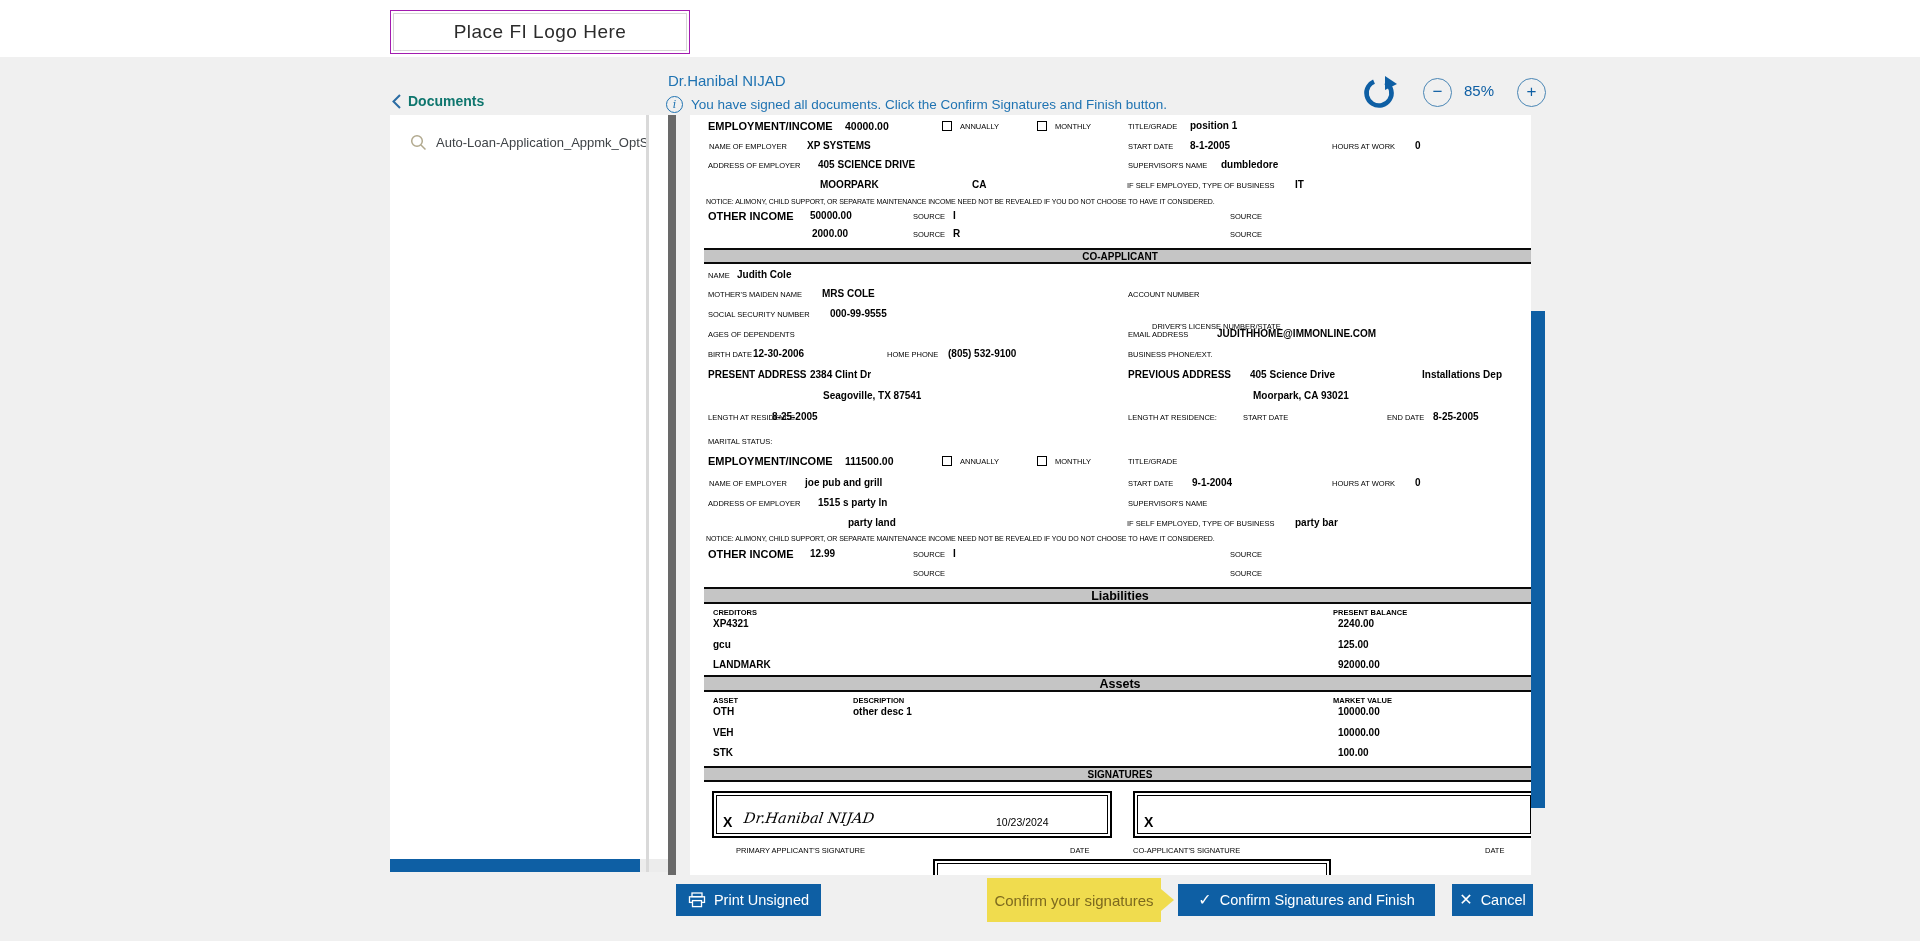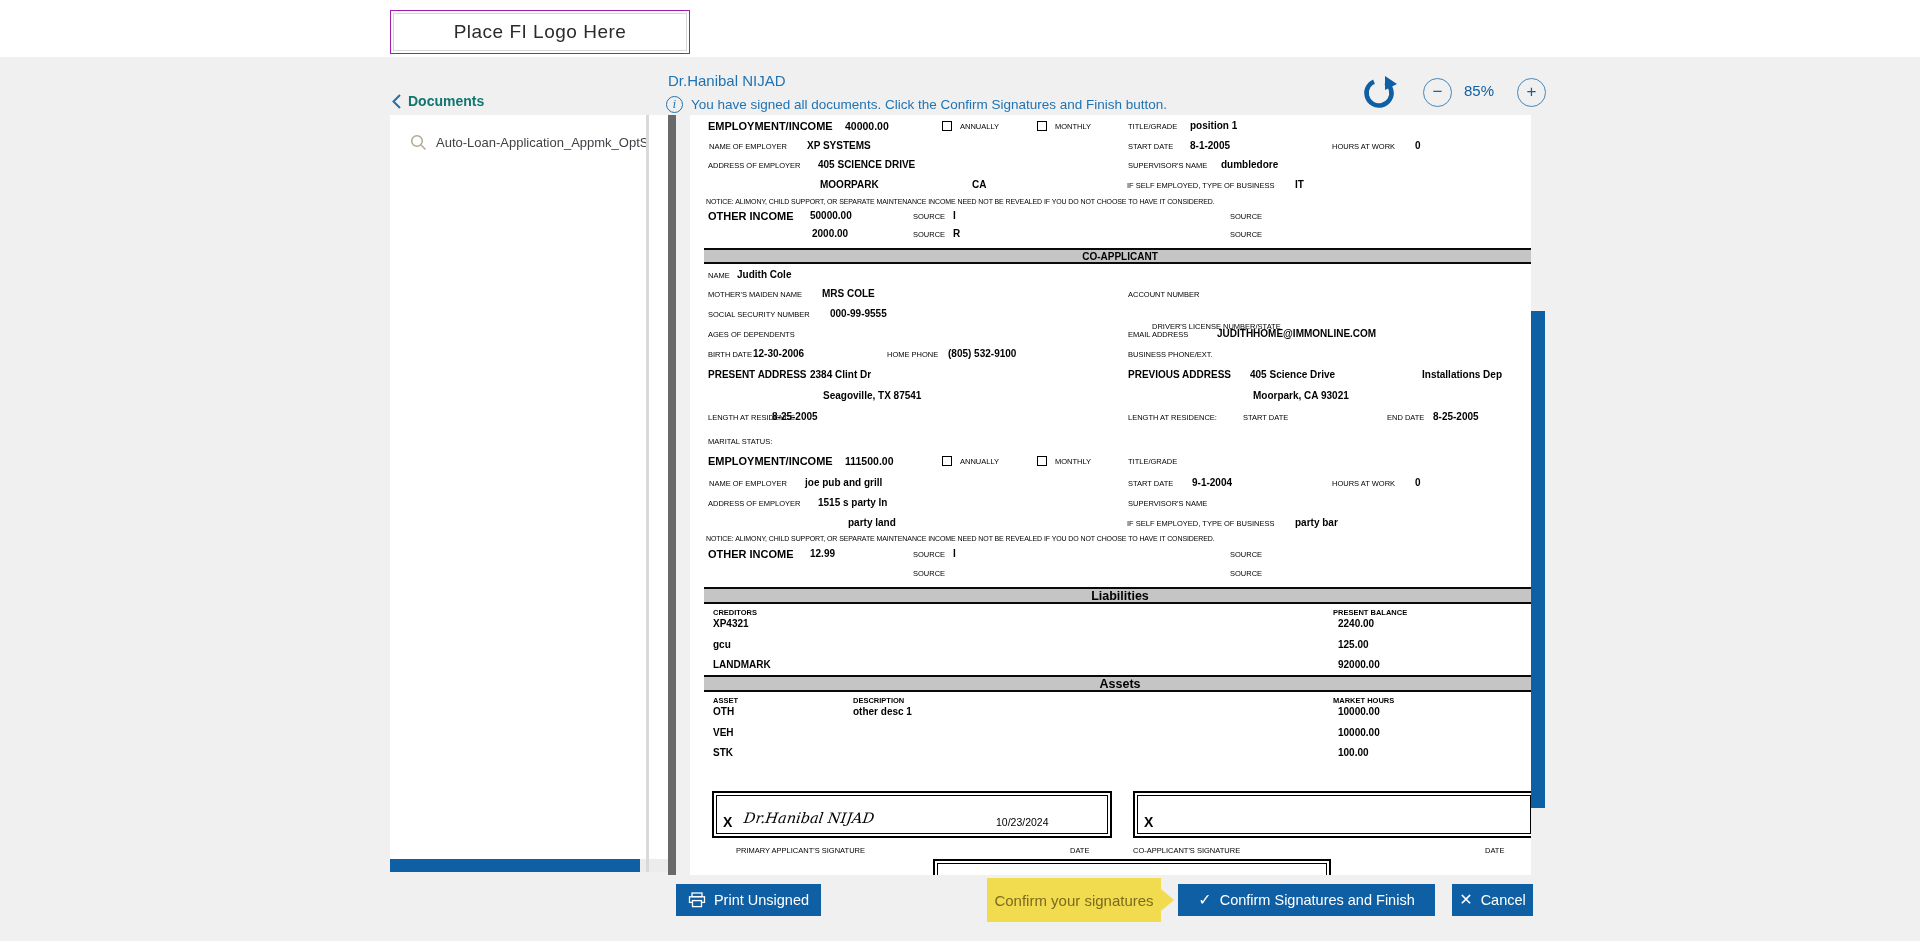--- a/index.html
+++ b/index.html
@@ -259,29 +259,32 @@
   <span class="vl" style="top:524px; left:23px;">gcu</span>
   <span class="vl" style="top:524px; left:648px;">125.00</span>
   <span class="vl" style="top:544px; left:23px;">LANDMARK</span>
   <span class="vl" style="top:544px; left:648px;">92000.00</span>
 
   <div class="secbar h17" style="top:560px;">
     <span class="t12">Assets</span>
   </div>
   <span class="hd" style="top:581px; left:23px;">ASSET</span>
   <span class="hd" style="top:581px; left:163px;">DESCRIPTION</span>
-  <span class="hd" style="top:581px; left:643px;">MARKET HOURS</span>
+  <span class="hd" style="top:581px; left:643px;">MARKET VALUE</span>
   <span class="vl" style="top:591px; left:23px;">OTH</span>
   <span class="vl" style="top:591px; left:163px;">other desc 1</span>
   <span class="vl" style="top:591px; left:648px;">10000.00</span>
   <span class="vl" style="top:612px; left:23px;">VEH</span>
   <span class="vl" style="top:612px; left:648px;">10000.00</span>
   <span class="vl" style="top:632px; left:23px;">STK</span>
   <span class="vl" style="top:632px; left:648px;">100.00</span>
 
+  <div class="secbar h16" style="top:651px;">
+    <span class="t10">SIGNATURES</span>
+  </div>
 
   <div class="sigbox" style="top:676px; left:22px; width:400px;">
     <span class="xmark" style="left:9px;  top:21px;">X</span>
     <span class="script" style="left:30px; top:17px;">Dr.Hanibal NIJAD</span>
     <span class="sigdate" style="left:282px; top:23px;">10/23/2024</span>
   </div>
   <div class="sigbox" style="top:676px; left:443px; width:402px;">
     <span class="xmark" style="left:9px; top:21px;">X</span>
   </div>
 

